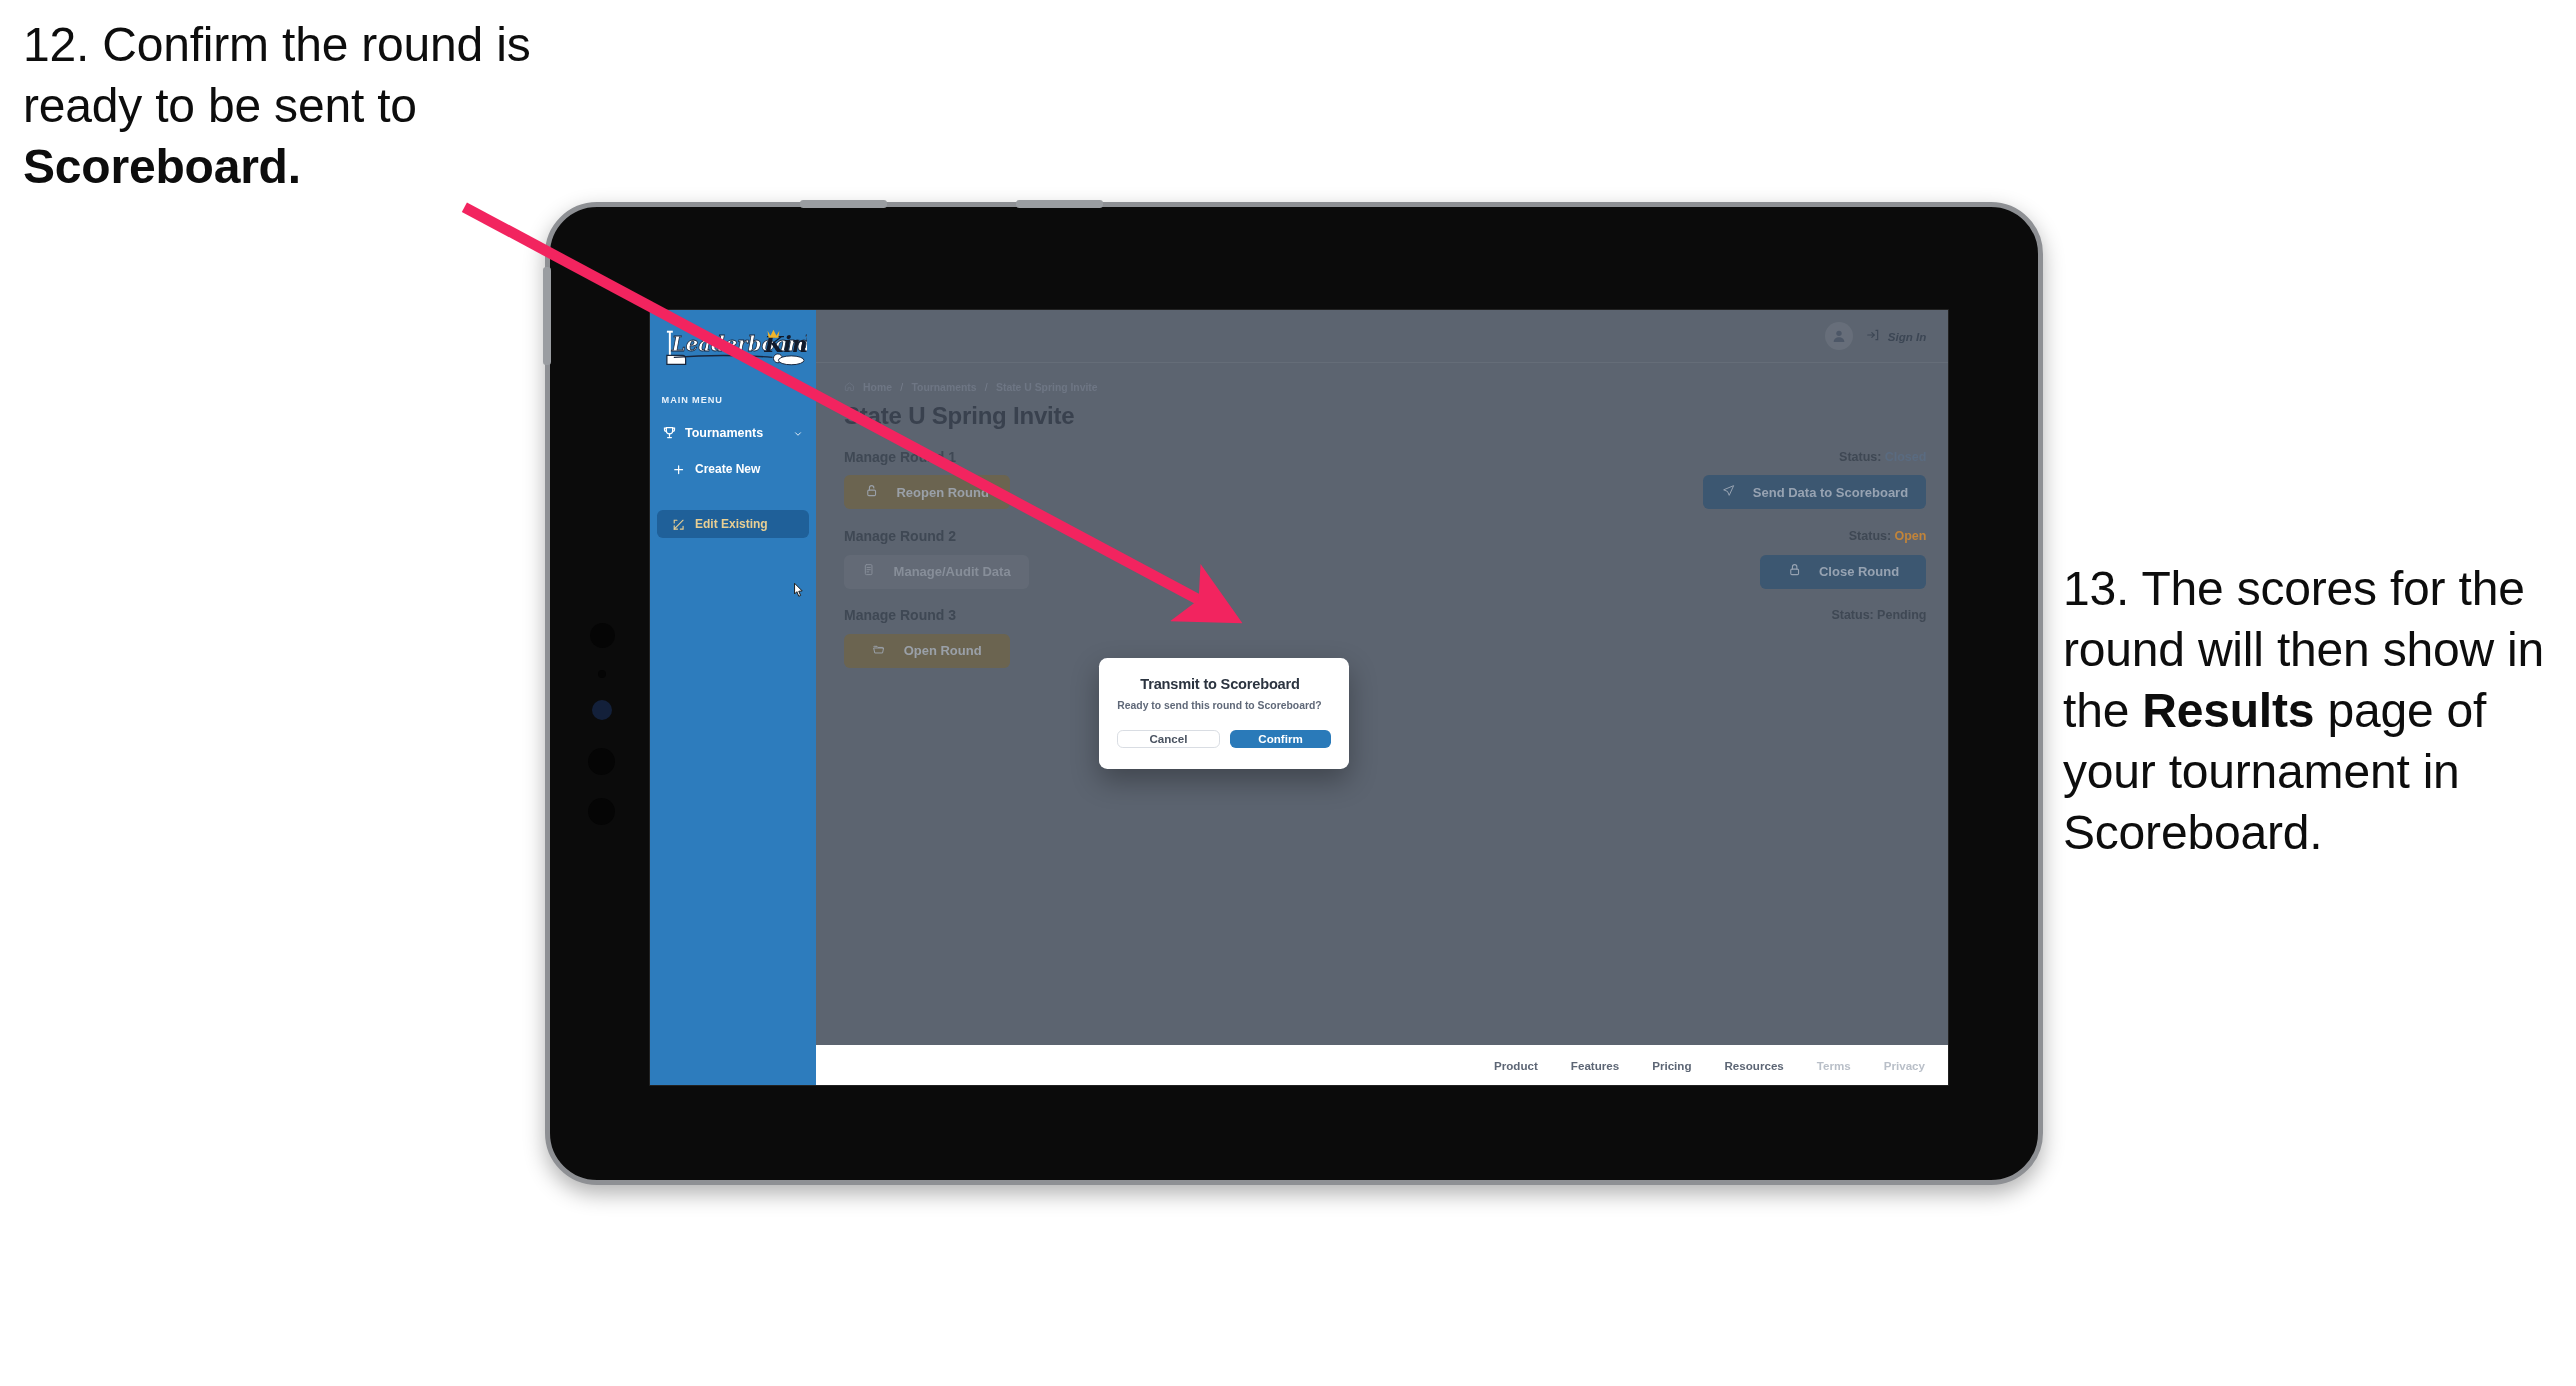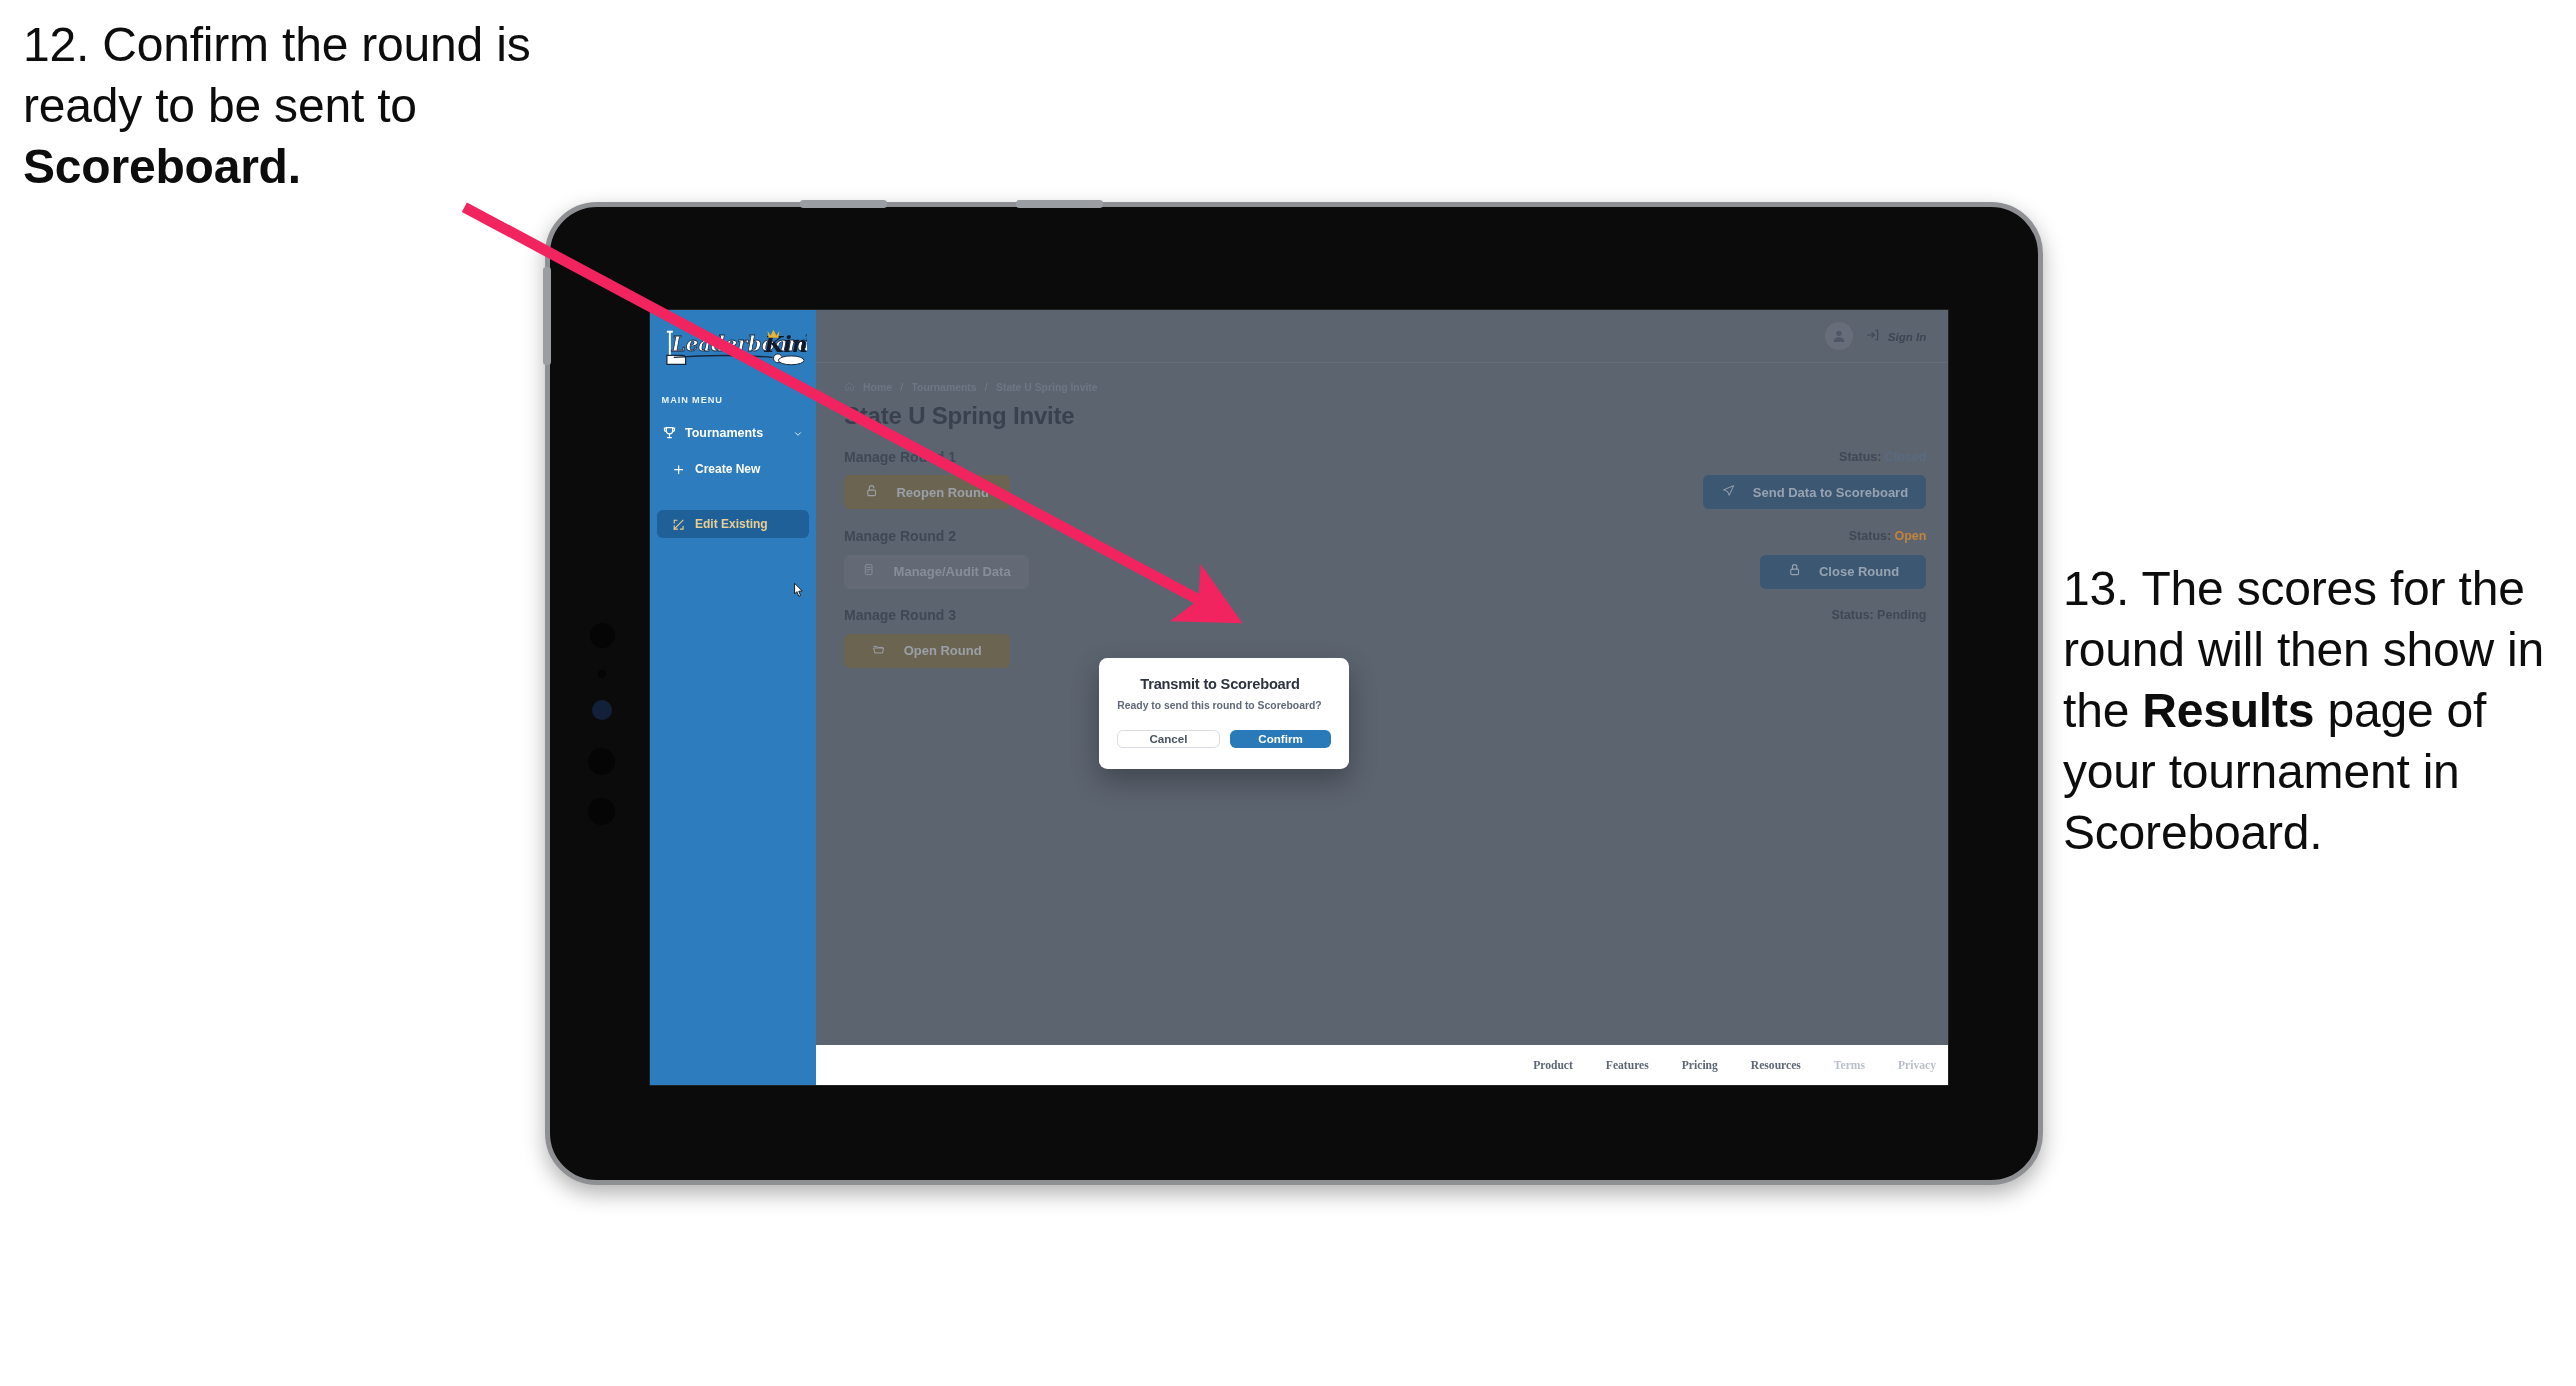--- a/index.html
+++ b/index.html
@@ -103,21 +103,21 @@
   }
   .btn svg{width:13.3px;height:13.3px;}
   .btn-olive{background:#6b6450;color:#9aa0a8;min-width:166px;}
   .btn-ghost{background:rgba(255,255,255,.045);color:#878e99;min-width:179px;}
   .btn-steel{background:#3c5771;color:#97a3b2;min-width:204px;}
   .btn-steel2{background:#3c5771;color:#97a3b2;min-width:166px;}
 
   
   .footer{
     height:40px;background:#ffffff;display:flex;align-items:center;justify-content:flex-end;
-    gap:33px;padding-right:12px;font-family:Liberation Serif, serif;
+    gap:33px;padding-right:23px;
   }
   .footer a{font-size:11.6px;font-weight:bold;color:#5d6675;text-decoration:none;}
   .footer a.muted{color:#b9bfc8;}
 
   
   .modal{
     position:absolute;left:283px;top:295px;width:250px;
     background:#fff;border-radius:8.3px;padding:18.3px 18.3px 21.6px 18.3px;
     box-sizing:border-box;box-shadow:0 11.6px 28px rgba(0,0,0,.30);
     z-index:20;

